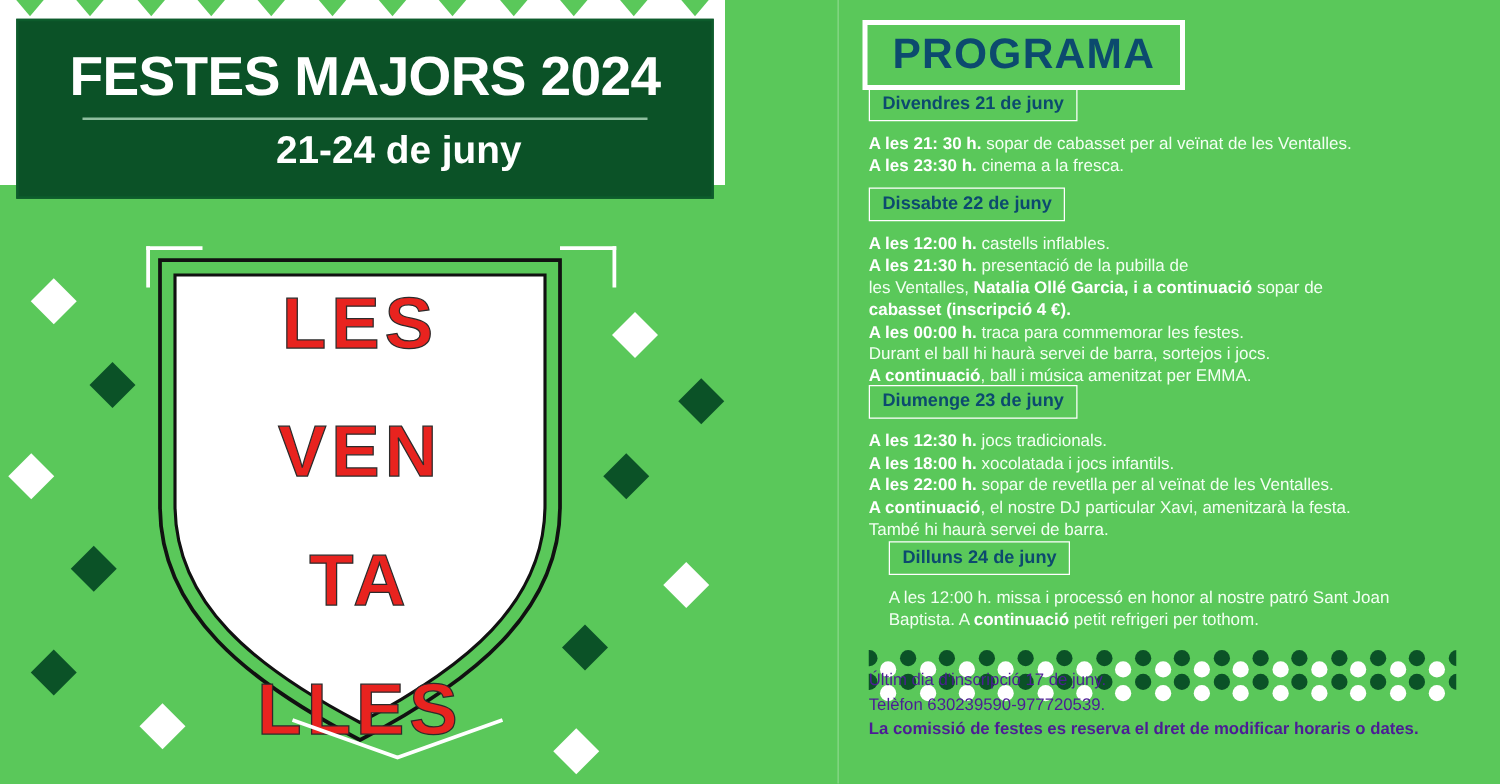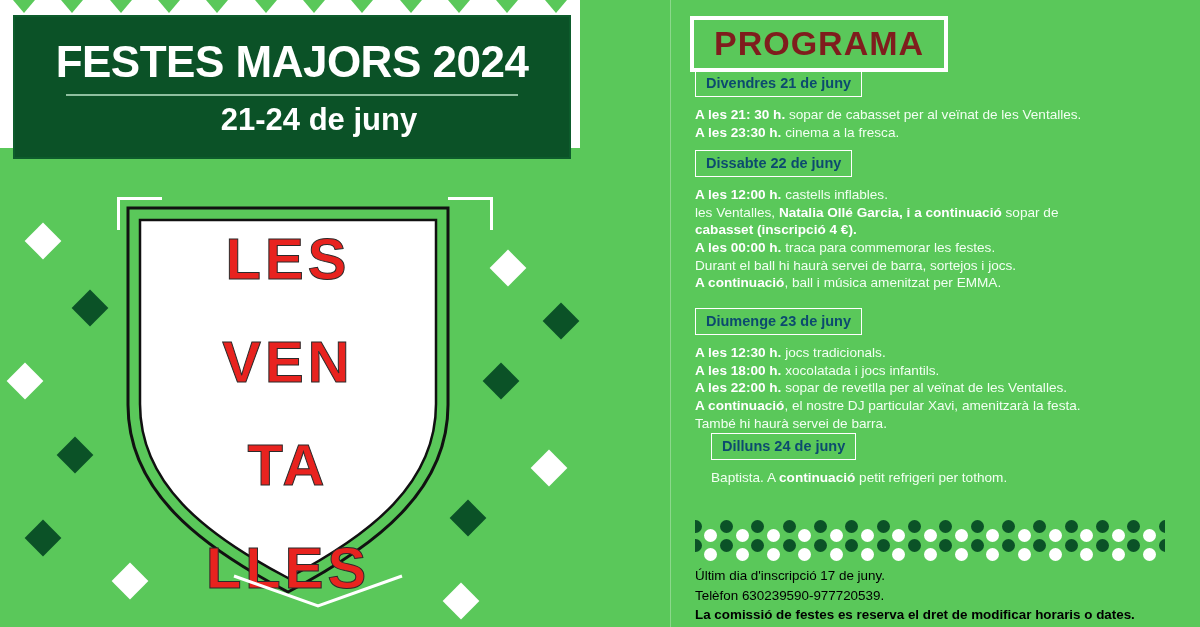--- a/index.html
+++ b/index.html
@@ -68,39 +68,39 @@
   
   #divider{position:absolute;left:670px;top:0;width:1px;height:627px;background:rgba(255,255,255,.30);}
 
   
   #right-panel{position:absolute;left:671px;top:0;width:529px;height:627px;color:#ffffff;}
 
   #programa-box{
     position:absolute;left:19px;top:16px;
     border:4px solid #ffffff;padding:6px 20px 8px 20px;
   }
-  #programa-title{font-size:34px;font-weight:bold;letter-spacing:1px;line-height:1;color:#7f1d1d;}
+  #programa-title{font-size:34px;font-weight:bold;letter-spacing:1px;line-height:1;color:#0c4a6e;}
 
   .day-block{position:absolute;left:24px;width:470px;}
   .day-chip{
     display:inline-block;border:1.5px solid #ffffff;
     padding:4px 10px 5px 10px;font-size:14.5px;font-weight:bold;color:#0c4a6e;
     margin-bottom:9px;
   }
   .day-lines{font-size:13.6px;line-height:1.30;color:#f2fff2;}
   .day-lines .ln{margin:0;}
   .day-lines b{font-weight:bold;color:#ffffff;}
 
   
   #dots-band{position:absolute;left:0;top:519px;width:470px;height:44px;margin-left:24px;overflow:hidden;}
   .dot{position:absolute;border-radius:50%;}
 
   #footer-note{
-    position:absolute;left:24px;top:566px;width:480px;
-    font-size:13.4px;line-height:1.46;color:#000000;
+    position:absolute;left:24px;top:534px;width:480px;
+    font-size:13.4px;line-height:1.46;color:#4c1d95;
   }
   #footer-note .ln{margin:0;}
   #footer-note b{font-weight:bold;}
 </style>
 </head>
 <body>
 
 <div id="poster">
 
   <div id="left-panel">
@@ -172,34 +172,36 @@
       <div id="programa-title">PROGRAMA</div>
     </div>
 
     <div id="days-layer">
         <div class="day-block" style="top: 70px;"><div class="day-chip">Divendres 21 de juny</div><div class="day-lines">
             <div class="ln"><b>A les 21: 30 h.</b><span> sopar de cabasset per al veïnat de les Ventalles.</span></div>
             <div class="ln"><b>A les 23:30 h.</b><span> cinema a la fresca.</span></div>
           </div></div>
         <div class="day-block" style="top: 150px;"><div class="day-chip">Dissabte 22 de juny</div><div class="day-lines">
             <div class="ln"><b>A les 12:00 h.</b><span>  castells inflables.</span></div>
+            <div class="ln"><b>A les 21:30 h.</b><span> presentació de la pubilla de</span></div>
             <div class="ln"><span>les Ventalles, </span><b>Natalia Ollé Garcia, i a continuació</b><span> sopar de</span></div>
             <div class="ln"><b>cabasset (inscripció 4 €).</b></div>
             <div class="ln"><b>A les 00:00 h.</b><span> traca para commemorar les festes.</span></div>
             <div class="ln"><span>Durant el ball hi haurà servei de barra, sortejos i jocs.</span></div>
             <div class="ln"><b>A continuació</b><span>, ball i música amenitzat per EMMA.</span></div>
           </div></div>
         <div class="day-block" style="top: 308px;"><div class="day-chip">Diumenge 23 de juny</div><div class="day-lines">
             <div class="ln"><b>A les 12:30 h.</b><span> jocs tradicionals.</span></div>
             <div class="ln"><b>A les 18:00 h.</b><span> xocolatada i jocs infantils.</span></div>
             <div class="ln"><b>A les 22:00 h.</b><span> sopar de revetlla per al veïnat de les Ventalles.</span></div>
             <div class="ln"><b>A continuació</b><span>, el nostre DJ particular Xavi, amenitzarà la festa.</span></div>
             <div class="ln"><span>També hi haurà servei de barra.</span></div>
           </div></div>
         <div class="day-block" style="top: 433px; margin-left: 16px;"><div class="day-chip">Dilluns 24 de juny</div><div class="day-lines">
+            <div class="ln"><span>A les 12:00 h. missa i processó en honor al nostre patró Sant Joan</span></div>
             <div class="ln"><span>Baptista. A </span><b>continuació</b><span> petit refrigeri per tothom.</span></div>
           </div></div>
       </div>
 
     <div id="dots-band">
         <div class="dot" style="width: 13px; height: 13px; background: rgb(11, 82, 39); left: -6.5px; top: 1px;"></div>
         <div class="dot" style="width: 13px; height: 13px; background: rgb(11, 82, 39); left: 24.8333px; top: 1px;"></div>
         <div class="dot" style="width: 13px; height: 13px; background: rgb(11, 82, 39); left: 56.1667px; top: 1px;"></div>
         <div class="dot" style="width: 13px; height: 13px; background: rgb(11, 82, 39); left: 87.5px; top: 1px;"></div>
         <div class="dot" style="width: 13px; height: 13px; background: rgb(11, 82, 39); left: 118.833px; top: 1px;"></div>

